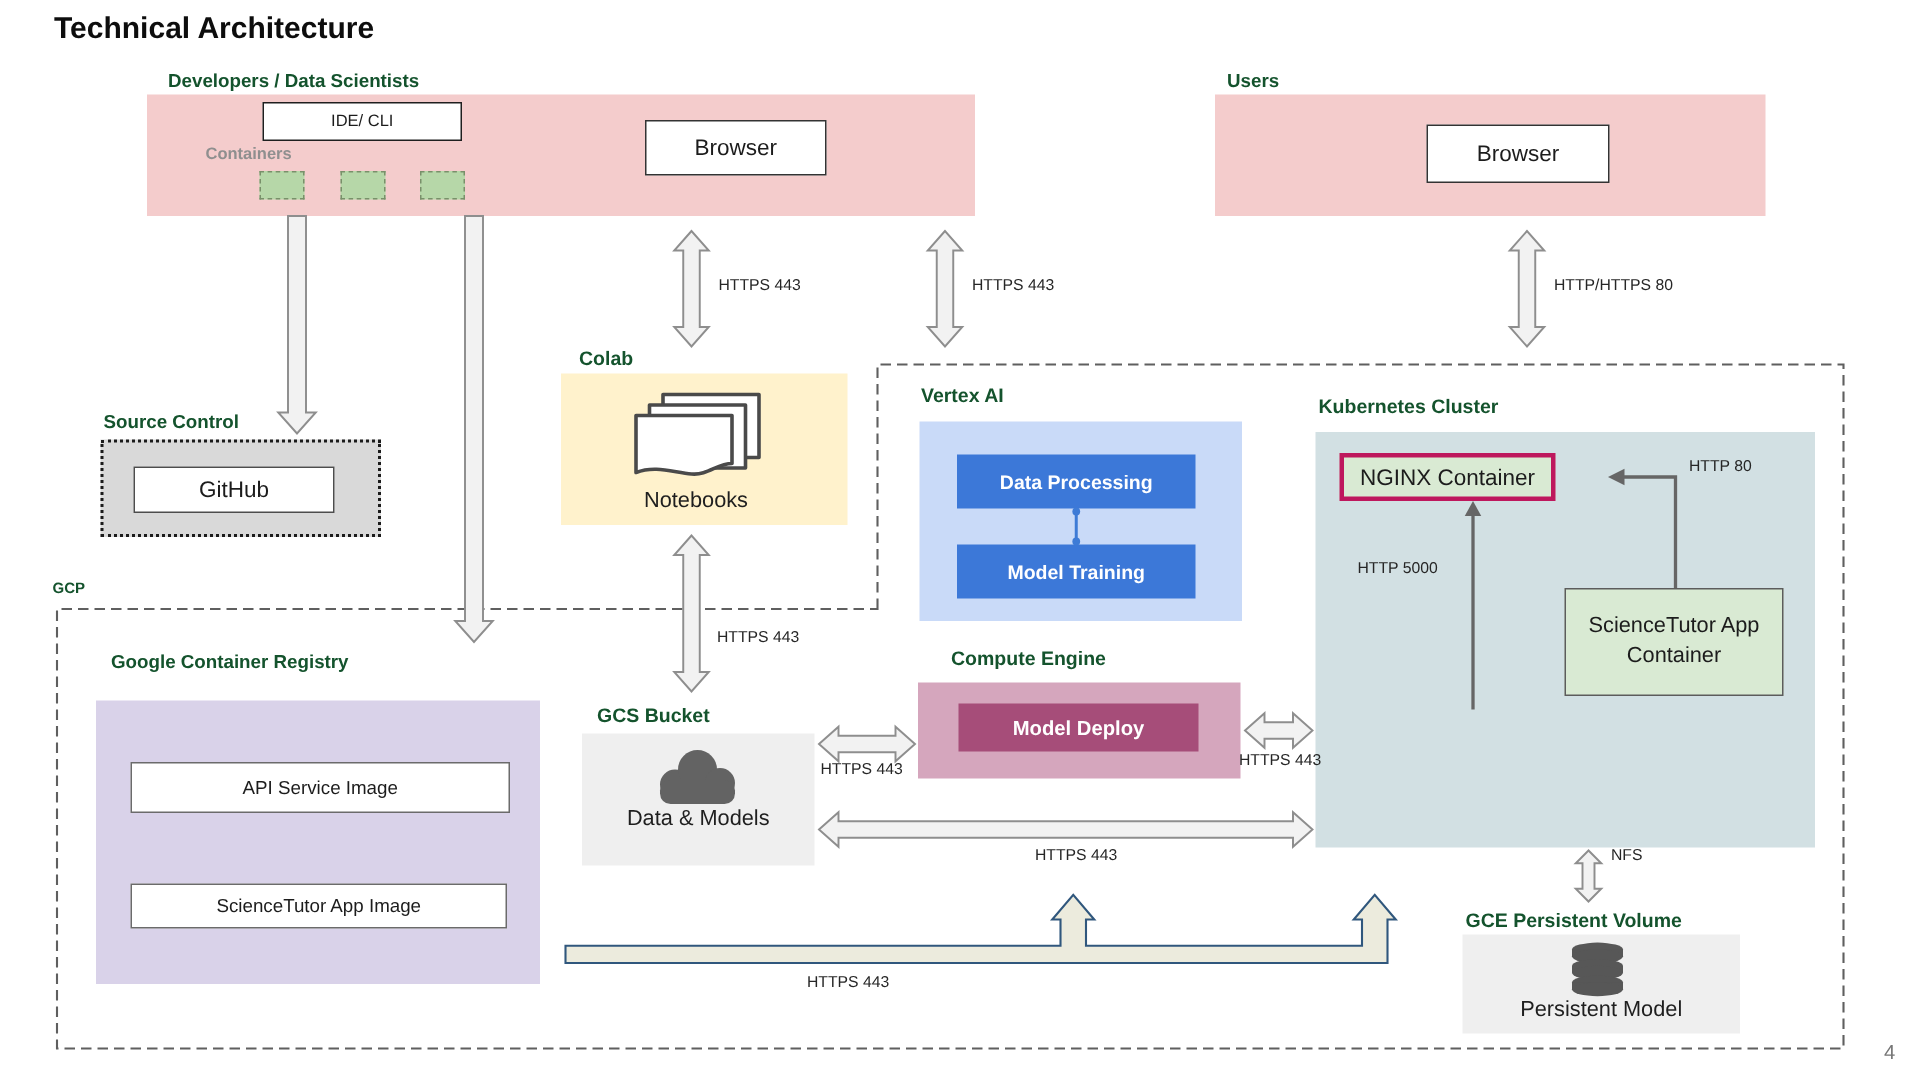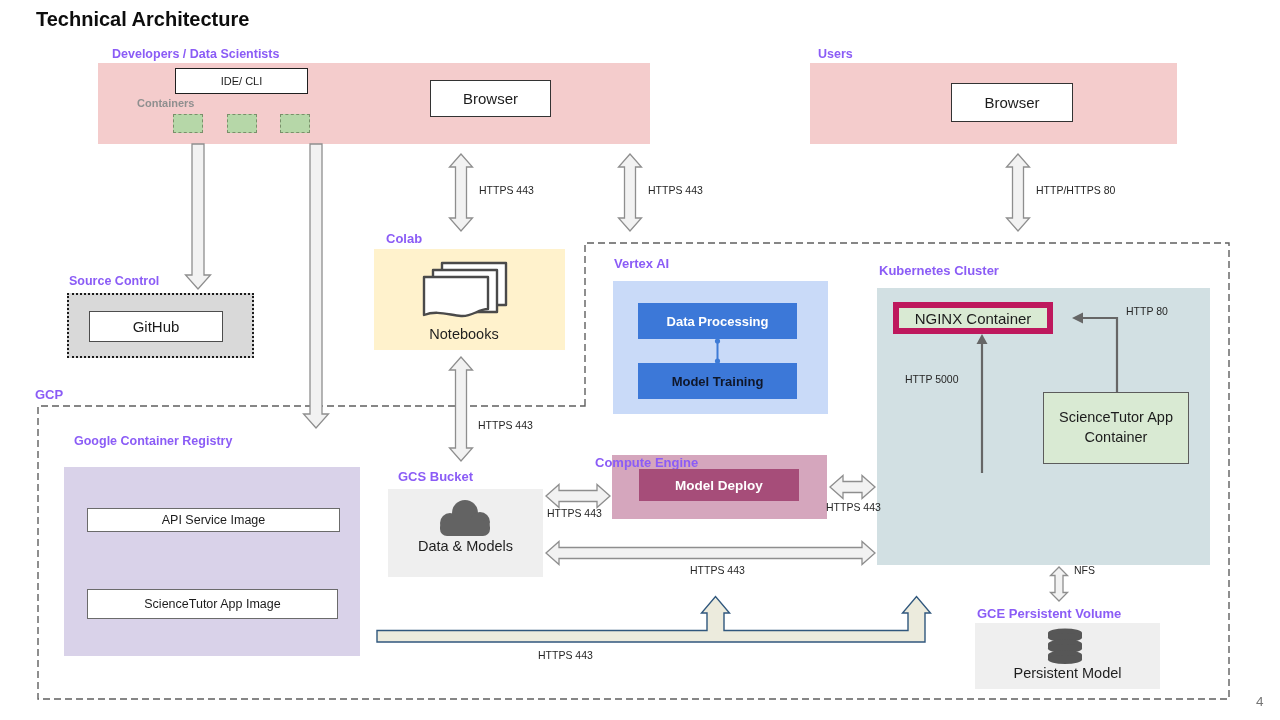--- a/index.html
+++ b/index.html
@@ -1,63 +1,63 @@
 <!DOCTYPE html>
 <html><head>
 <meta charset="utf-8">
 <style>
   html,body{margin:0;padding:0;background:#fff;}
   .canvas{position:relative;width:1280px;height:720px;background:#ffffff;
           font-family:"Liberation Sans",sans-serif;overflow:hidden;}
   .fill-box{position:absolute;}
   .node{position:absolute;display:flex;align-items:center;justify-content:center;
         text-align:center;box-sizing:border-box;color:#1c1c1c;}
-  .sec-label{position:absolute;font-weight:bold;font-size:12.5px;color:#8b5cf6;white-space:nowrap;}
+  .sec-label{position:absolute;font-weight:bold;font-size:12.5px;color:#14532d;white-space:nowrap;}
   .edge-label{position:absolute;font-size:10.5px;color:#262626;white-space:nowrap;}
   .in-text{position:absolute;font-size:14.5px;color:#1f1f1f;text-align:center;}
 
   
   #box-dev{left:98px;top:63px;width:552px;height:81px;background:#f4cccc;}
   #box-users{left:810px;top:63px;width:367px;height:81px;background:#f4cccc;}
   #box-colab{left:374px;top:249px;width:191px;height:101px;background:#fff2cc;}
   #box-sc{left:67px;top:293px;width:187px;height:65px;background:#d9d9d9;border:2px dotted #1b1b1b;box-sizing:border-box;}
   #box-gcr{left:64px;top:467px;width:296px;height:189px;background:#d9d2e9;}
   #box-gcs{left:388px;top:489px;width:155px;height:88px;background:#efefef;}
   #box-vertex{left:613px;top:281px;width:215px;height:133px;background:#c9daf8;}
   #box-ce{left:612px;top:455px;width:215px;height:64px;background:#d5a6bd;}
   #box-k8s{left:877px;top:288px;width:333px;height:277px;background:#d2e0e3;}
   #box-pv{left:975px;top:623px;width:185px;height:66px;background:#efefef;}
 
   
   #box-ide{left:175px;top:68px;width:133px;height:26px;background:#fff;border:1.5px solid #1f1f1f;font-size:11px;}
   #box-browser-l{left:430px;top:80px;width:121px;height:37px;background:#fff;border:1px solid #333;font-size:15px;}
   #box-browser-r{left:951px;top:83px;width:122px;height:39px;background:#fff;border:1px solid #333;font-size:15px;}
   #box-github{left:89px;top:311px;width:134px;height:31px;background:#fff;border:1px solid #4d4d4d;font-size:15px;}
-  #box-api-img{left:87px;top:508px;width:253px;height:24px;background:#fff;border:1px solid #6b6b6b;font-size:12.5px;}
+  #box-api-img{left:87px;top:508px;width:253px;height:34px;background:#fff;border:1px solid #6b6b6b;font-size:12.5px;}
   #box-app-img{left:87px;top:589px;width:251px;height:30px;background:#fff;border:1px solid #6b6b6b;font-size:12.5px;}
   #box-dp{left:638px;top:303px;width:159px;height:36px;background:#3c78d8;color:#fff;font-weight:bold;font-size:13px;}
-  #box-mt{left:638px;top:363px;width:159px;height:36px;background:#3c78d8;color:#0f172a;font-weight:bold;font-size:13px;}
+  #box-mt{left:638px;top:363px;width:159px;height:36px;background:#3c78d8;color:#ffffff;font-weight:bold;font-size:13px;}
   #box-md{left:639px;top:469px;width:160px;height:32px;background:#a64d79;color:#fff;font-weight:bold;font-size:13.5px;}
-  #box-nginx{left:893px;top:302px;width:160px;height:32px;background:#d9ead3;border:6px solid #be185d;font-size:15px;}
+  #box-nginx{left:893px;top:302px;width:144px;height:32px;background:#d9ead3;border:3px solid #be185d;font-size:15px;}
   #box-stac{left:1043px;top:392px;width:146px;height:72px;background:#d9ead3;border:1px solid #5c5c5c;font-size:14.5px;line-height:1.35;}
   #box-asc{left:916px;top:473px;width:132px;height:60px;background:#d9ead3;border:1px solid #5c5c5c;font-size:14.5px;line-height:1.35;}
   .chip{position:absolute;width:30px;height:19px;background:#b6d7a8;border:1px dashed #79906a;box-sizing:border-box;}
   #chip1{left:173px;top:114px;} #chip2{left:227px;top:114px;} #chip3{left:280px;top:114px;}
 
   
   #lbl-dev{left:112px;top:47px;}
   #lbl-users{left:818px;top:47px;}
   #lbl-containers{left:137px;top:97px;font-size:11px;color:#8f8f8f;}
   #lbl-colab{left:386px;top:231px;font-size:13px;}
   #lbl-sc{left:69px;top:274px;}
-  #lbl-gcp{left:35px;top:387px;font-size:13px;}
+  #lbl-gcp{left:35px;top:387px;font-size:10px;}
   #lbl-gcr{left:74px;top:434px;}
   #lbl-gcs{left:398px;top:469px;font-size:13px;}
   #lbl-vertex{left:614px;top:256px;font-size:13px;}
-  #lbl-ce{left:595px;top:431px;font-size:13px;margin-top:24px;}
+  #lbl-ce{left:634px;top:431px;font-size:13px;}
   #lbl-k8s{left:879px;top:263px;font-size:13px;}
   #lbl-pv{left:977px;top:606px;font-size:13px;}
 
   
   #txt-notebooks{left:412px;top:326px;width:104px;}
   #txt-datamodels{left:398px;top:538px;width:135px;}
   #txt-pdisk{left:995px;top:665px;width:145px;}
 
   
   #e-dev-colab{left:479px;top:184px;}

